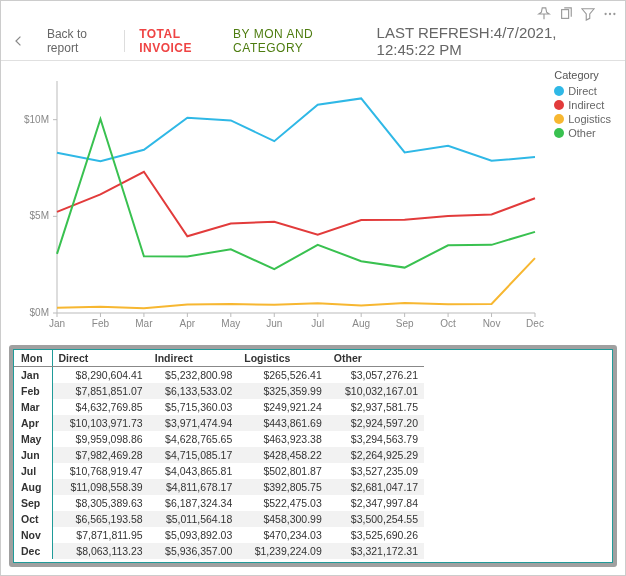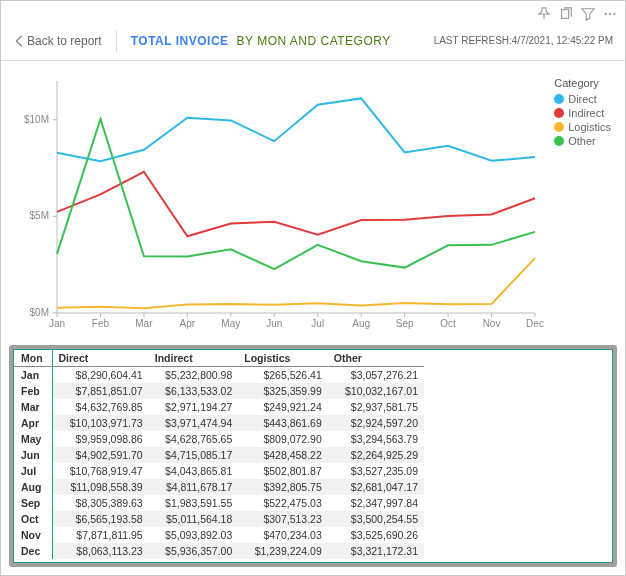--- a/index.html
+++ b/index.html
@@ -26,34 +26,34 @@
   .header {
     height: 36px;
     display: flex;
     align-items: center;
     padding: 0 12px 4px 12px;
     border-bottom: 1px solid #e0e0e0;
     gap: 8px;
     color: #555;
     font-size: 12px;
   }
-  .back { display:flex; align-items:center; gap:0; cursor:pointer; color:#666; }
+  .back { display:flex; align-items:center; gap:22px; cursor:pointer; color:#666; }
   .back svg { width:14px; height:14px; }
   .vdiv { width:1px; height:22px; background:#ddd; margin:0 6px; }
   .tab { letter-spacing: 0.5px; color:#4d7c0f; }
-  .tab.active { font-weight:600; color:#3b82f6; }
-  .refresh { margin-left:auto; color:#666; font-size:10px; }
+  .tab.active { font-weight:600; color:#ef4444; }
+  .refresh { margin-left:auto; color:#666; font-size:15px; }
   .chart-area {
     position: relative;
     height: 278px;
     padding: 8px 12px 0 12px;
   }
   .legend {
     position:absolute;
-    top: 16px;
+    top: 8px;
     right: 14px;
     font-size: 11px;
     color:#666;
   }
   .legend .title { margin-bottom:4px; color:#555; }
   .legend .item { display:flex; align-items:center; gap:4px; margin:2px 0; cursor:pointer;}
   .legend .sw { width:10px; height:10px; border-radius:50%; }
   svg.chart { display:block; }
   .axis text { fill:#888; font-size:10px; font-family:"Segoe UI",Arial,sans-serif; }
   .axis line { stroke:#bbb; stroke-width:1; }
@@ -216,41 +216,41 @@
           <tr>
             <td>Feb</td>
             <td>$7,851,851.07</td>
             <td>$6,133,533.02</td>
             <td>$325,359.99</td>
             <td>$10,032,167.01</td>
           </tr>
           <tr>
             <td>Mar</td>
             <td>$4,632,769.85</td>
-            <td>$2,971,194.27</td>
+            <td>$5,715,360.03</td>
             <td>$249,921.24</td>
             <td>$2,937,581.75</td>
           </tr>
           <tr>
             <td>Apr</td>
             <td>$10,103,971.73</td>
             <td>$3,971,474.94</td>
             <td>$443,861.69</td>
             <td>$2,924,597.20</td>
           </tr>
           <tr>
             <td>May</td>
             <td>$9,959,098.86</td>
             <td>$4,628,765.65</td>
-            <td>$809,072.90</td>
+            <td>$463,923.38</td>
             <td>$3,294,563.79</td>
           </tr>
           <tr>
             <td>Jun</td>
-            <td>$4,902,591.70</td>
+            <td>$7,982,469.28</td>
             <td>$4,715,085.17</td>
             <td>$428,458.22</td>
             <td>$2,264,925.29</td>
           </tr>
           <tr>
             <td>Jul</td>
             <td>$10,768,919.47</td>
             <td>$4,043,865.81</td>
             <td>$502,801.87</td>
             <td>$3,527,235.09</td>
@@ -258,29 +258,29 @@
           <tr>
             <td>Aug</td>
             <td>$11,098,558.39</td>
             <td>$4,811,678.17</td>
             <td>$392,805.75</td>
             <td>$2,681,047.17</td>
           </tr>
           <tr>
             <td>Sep</td>
             <td>$8,305,389.63</td>
-            <td>$1,983,591.55</td>
+            <td>$6,187,324.34</td>
             <td>$522,475.03</td>
             <td>$2,347,997.84</td>
           </tr>
           <tr>
             <td>Oct</td>
             <td>$6,565,193.58</td>
             <td>$5,011,564.18</td>
-            <td>$307,513.23</td>
+            <td>$458,300.99</td>
             <td>$3,500,254.55</td>
           </tr>
           <tr>
             <td>Nov</td>
             <td>$7,871,811.95</td>
             <td>$5,093,892.03</td>
             <td>$470,234.03</td>
             <td>$3,525,690.26</td>
           </tr>
           <tr>

